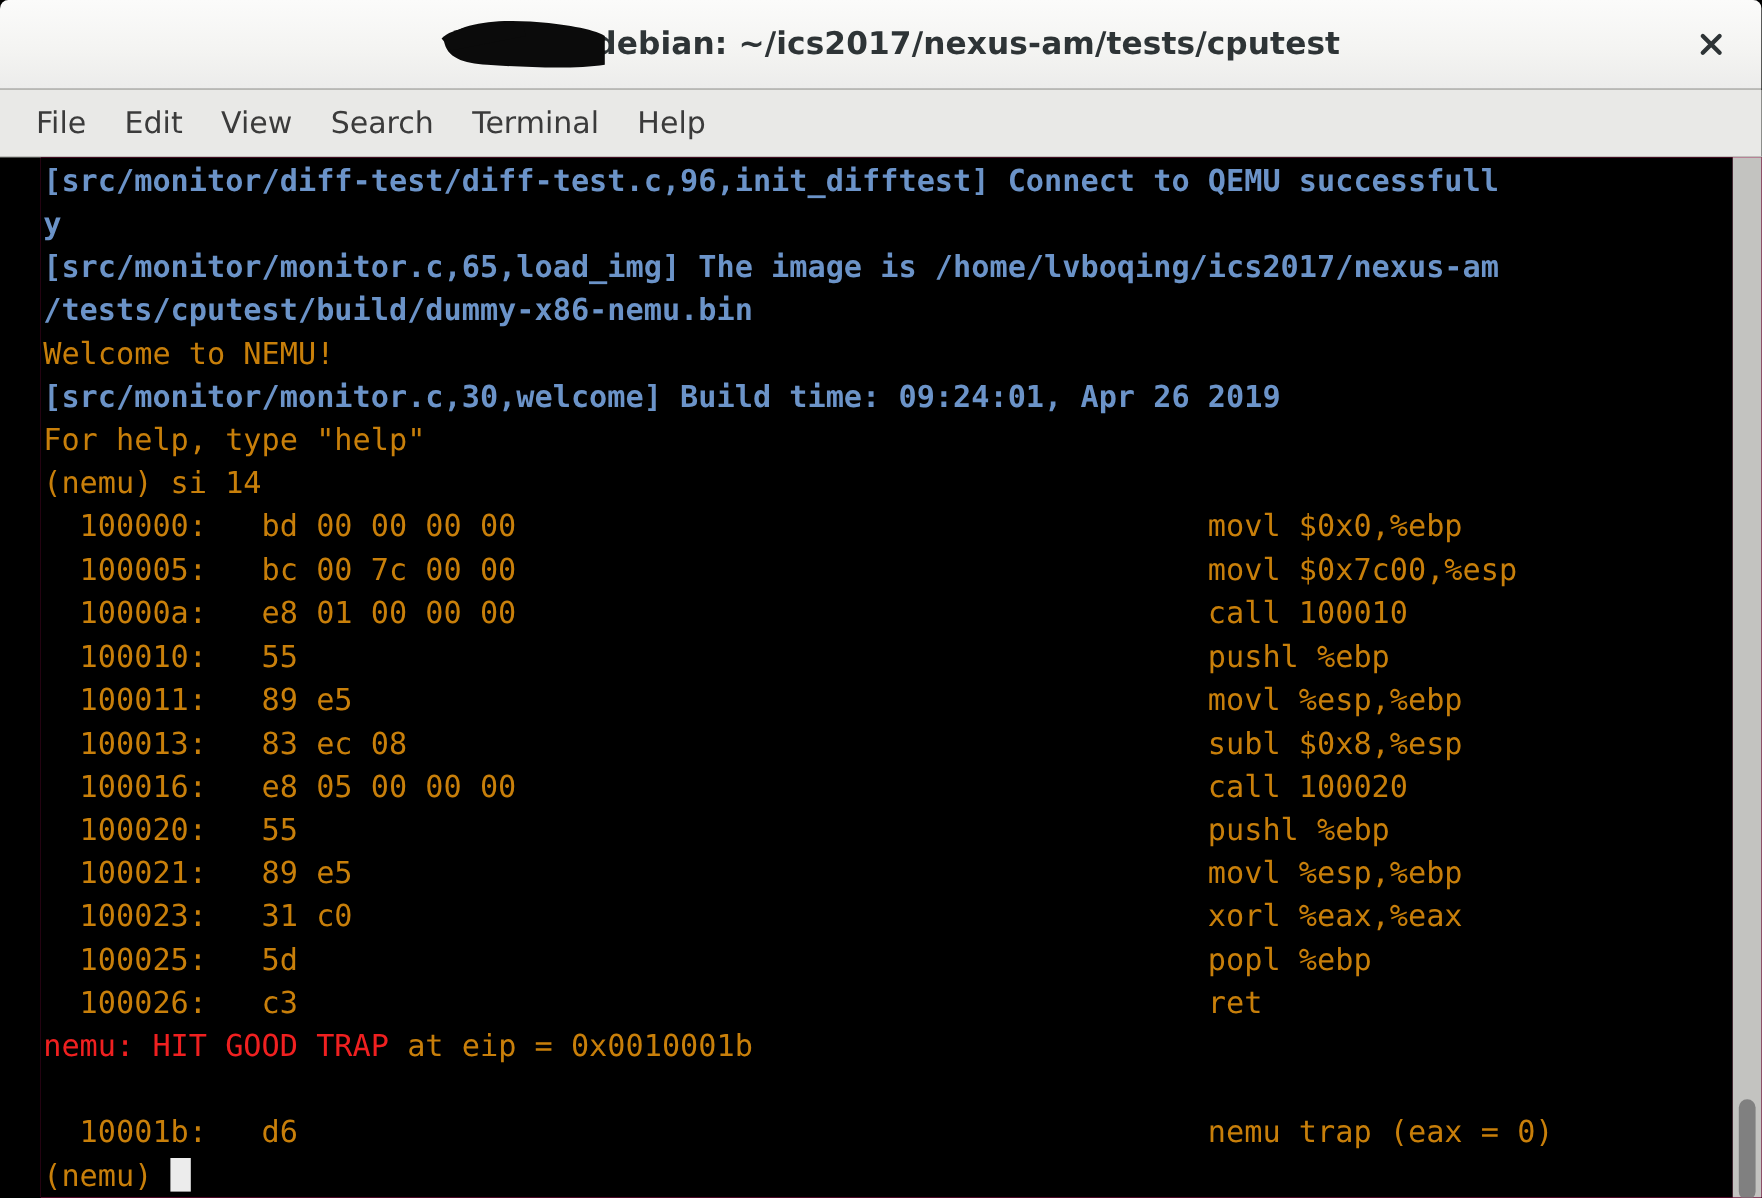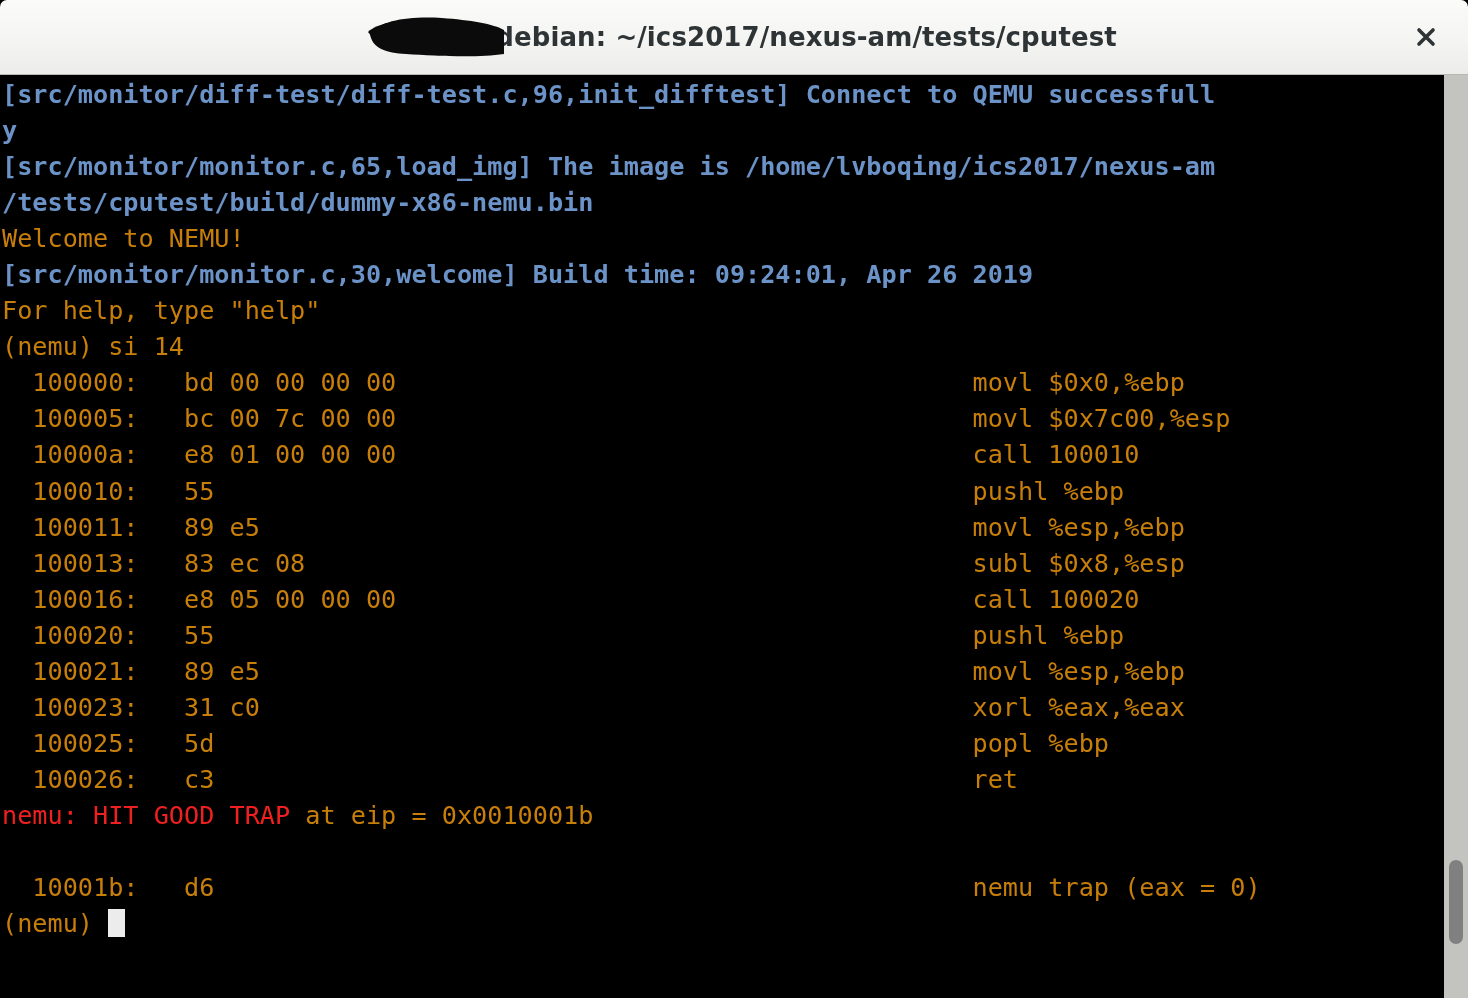--- a/index.html
+++ b/index.html
@@ -89,20 +89,21 @@
     white-space: nowrap;
   }
 
   
   #terminal-area {
     flex: 1 1 auto;
     display: flex;
     position: relative;
     background: #be185d;
     overflow: hidden;
+    margin-left: 34px;
   }
   #terminal {
     flex: 1 1 auto;
     background: #000000;
     position: relative;
     overflow: hidden;
     padding: 0;
   }
   #term-lines {
     font-family: "DejaVu Sans Mono", monospace;
@@ -167,20 +168,28 @@
       <path d="M4 20 C14 6, 44 2, 76 4 C104 6, 128 10, 138 16 L138 40 C112 44, 70 42, 40 40 C20 39, 6 34, 4 20 Z" fill="#0b0b0b"></path>
       <path d="M2 18 C12 8, 40 5, 70 6 L72 16 L10 28 Z" fill="#0b0b0b"></path>
     </svg>
     <div id="close-button">
       <svg width="26" height="26" viewBox="0 0 26 26">
         <path d="M6 6 L20 20 M20 6 L6 20" stroke="#2e3436" stroke-width="3.6" stroke-linecap="round"></path>
       </svg>
     </div>
   </div>
 
+  <div id="menubar">
+    <div class="menu-item">File</div>
+    <div class="menu-item">Edit</div>
+    <div class="menu-item">View</div>
+    <div class="menu-item">Search</div>
+    <div class="menu-item">Terminal</div>
+    <div class="menu-item">Help</div>
+  </div>
 
   <div id="terminal-area">
     <div id="terminal">
       <div id="term-lines"><div class="tline"><span class="c-blue">[src/monitor/diff-test/diff-test.c,96,init_difftest] Connect to QEMU successfull</span></div><div class="tline"><span class="c-blue">y</span></div><div class="tline"><span class="c-blue">[src/monitor/monitor.c,65,load_img] The image is /home/lvboqing/ics2017/nexus-am</span></div><div class="tline"><span class="c-blue">/tests/cputest/build/dummy-x86-nemu.bin</span></div><div class="tline"><span class="c-orange">Welcome to NEMU!</span></div><div class="tline"><span class="c-blue">[src/monitor/monitor.c,30,welcome] Build time: 09:24:01, Apr 26 2019</span></div><div class="tline"><span class="c-orange">For help, type "help"</span></div><div class="tline"><span class="c-orange">(nemu) si 14</span></div><div class="tline"><span class="c-orange">  100000:   bd 00 00 00 00                                      movl $0x0,%ebp</span></div><div class="tline"><span class="c-orange">  100005:   bc 00 7c 00 00                                      movl $0x7c00,%esp</span></div><div class="tline"><span class="c-orange">  10000a:   e8 01 00 00 00                                      call 100010</span></div><div class="tline"><span class="c-orange">  100010:   55                                                  pushl %ebp</span></div><div class="tline"><span class="c-orange">  100011:   89 e5                                               movl %esp,%ebp</span></div><div class="tline"><span class="c-orange">  100013:   83 ec 08                                            subl $0x8,%esp</span></div><div class="tline"><span class="c-orange">  100016:   e8 05 00 00 00                                      call 100020</span></div><div class="tline"><span class="c-orange">  100020:   55                                                  pushl %ebp</span></div><div class="tline"><span class="c-orange">  100021:   89 e5                                               movl %esp,%ebp</span></div><div class="tline"><span class="c-orange">  100023:   31 c0                                               xorl %eax,%eax</span></div><div class="tline"><span class="c-orange">  100025:   5d                                                  popl %ebp</span></div><div class="tline"><span class="c-orange">  100026:   c3                                                  ret</span></div><div class="tline"><span class="c-red">nemu: HIT GOOD TRAP</span><span class="c-orange"> at eip = 0x0010001b</span></div><div class="tline"><span class="c-orange"></span></div><div class="tline"><span class="c-orange">  10001b:   d6                                                  nemu trap (eax = 0)</span></div><div class="tline"><span class="c-orange">(nemu) </span><span class="cursor"></span></div></div>
     </div>
     <div id="scrollbar">
       <div id="scroll-thumb"></div>
     </div>
   </div>
 

